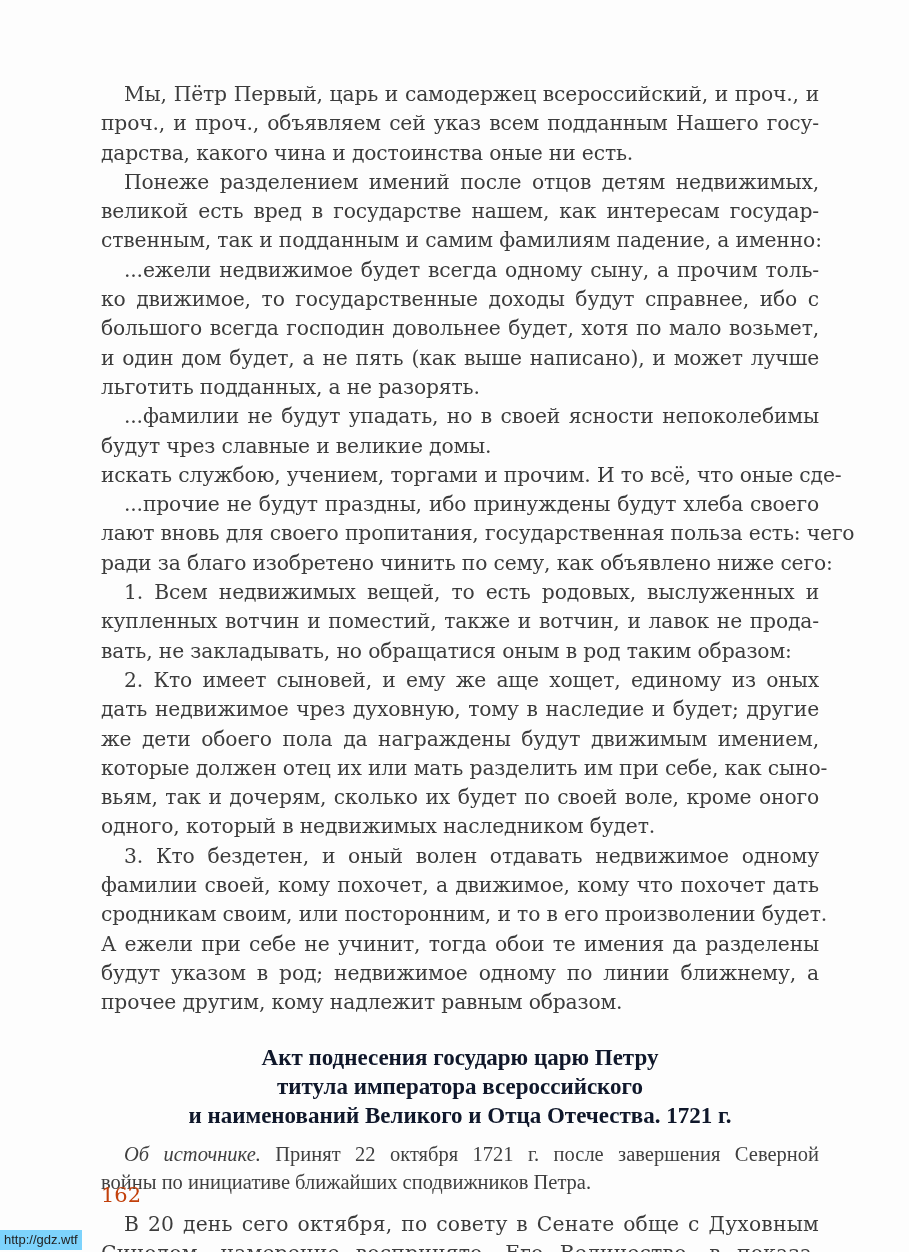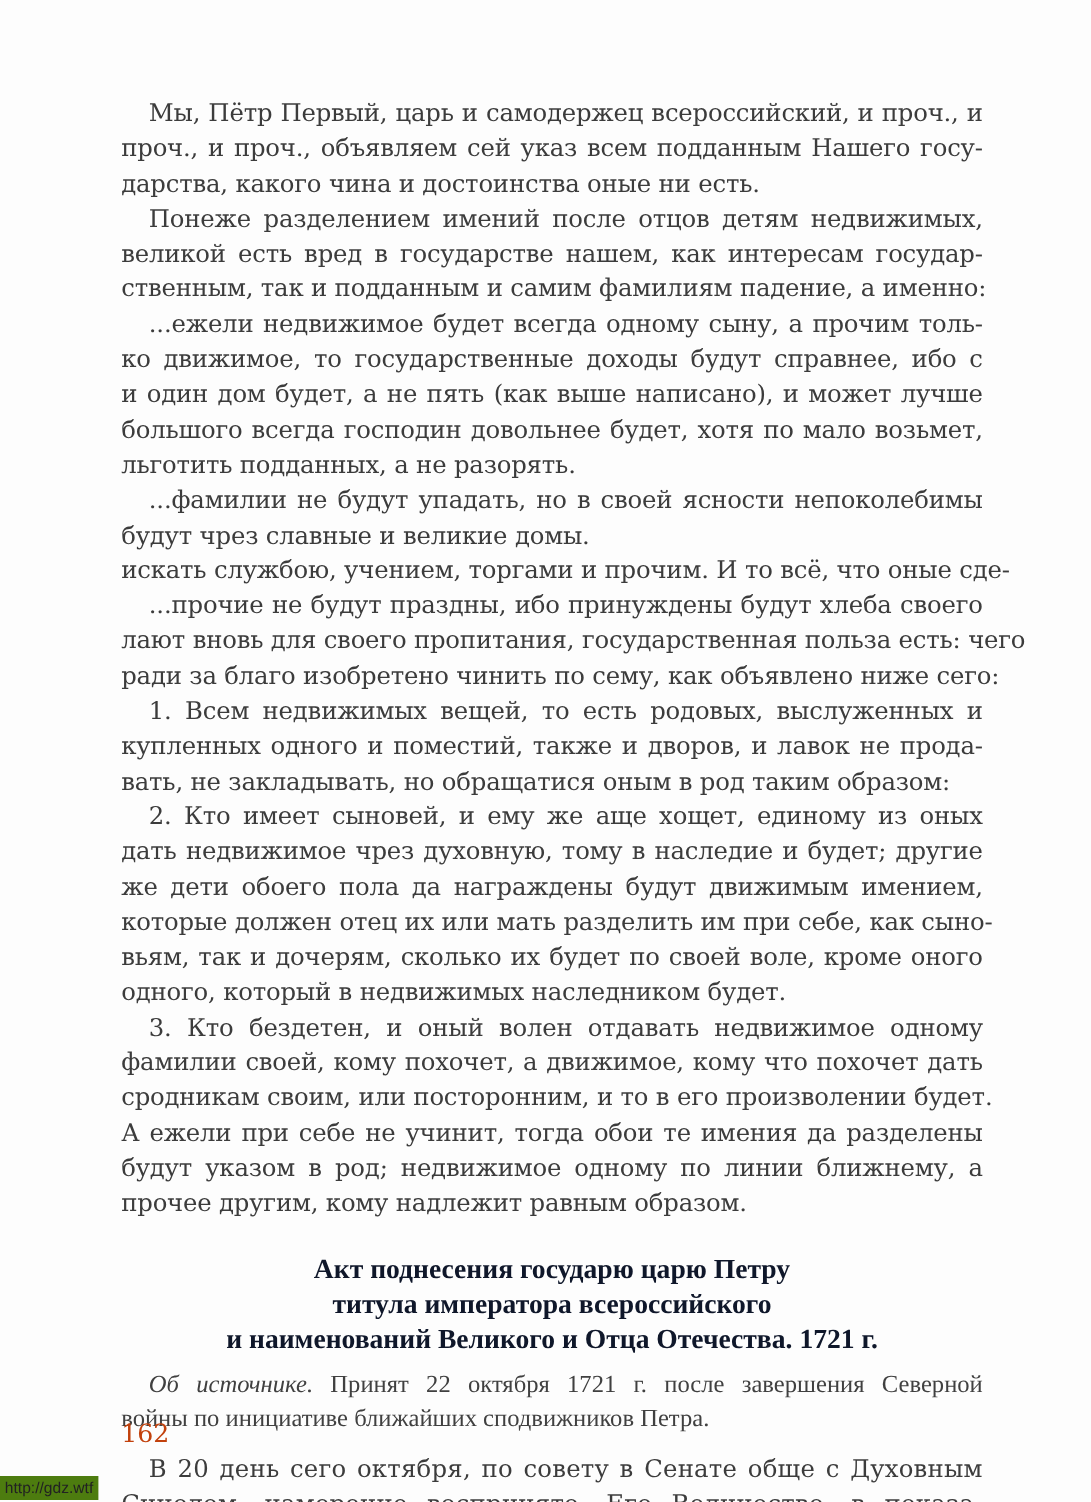--- a/index.html
+++ b/index.html
@@ -41,21 +41,21 @@
   }
   .source em { font-style: italic; }
   .body2 { margin-top: 14px; font-size: 20.3px; line-height: 29.3px; }
   .body2 .line { letter-spacing: 0.2px; }
   .page-number {
     position: absolute; left: 101px; top: 1183px;
     font-family: "DejaVu Serif", serif; font-size: 21px; color: #c2410c;
   }
   .watermark {
     position: absolute; left: 0; top: 1230px;
-    background: #4d7c0f; color: #222;
+    background: #7dd3fc; color: #222;
     font-family: "Liberation Sans", sans-serif; font-size: 13px;
     padding: 2px 4px; line-height: 16px;
   }
 </style>
 </head>
 <body>
 
 <div class="page">
   <div id="decree">
       <div class="para" style="text-indent: 0px;">
@@ -64,37 +64,37 @@
         <span class="line last">дарства, какого чина и достоинства оные ни есть.</span>
       </div>
       <div class="para" style="text-indent: 0px;">
         <span class="line first">Понеже разделением имений после отцов детям недвижимых,</span>
         <span class="line">великой есть вред в государстве нашем, как интересам государ-</span>
         <span class="line last">ственным, так и подданным и самим фамилиям падение, а именно:</span>
       </div>
       <div class="para" style="text-indent: 0px;">
         <span class="line first">...ежели недвижимое будет всегда одному сыну, а прочим толь-</span>
         <span class="line">ко движимое, то государственные доходы будут справнее, ибо с</span>
+        <span class="line">большого всегда господин довольнее будет, хотя по мало возьмет,</span>
         <span class="line">и один дом будет, а не пять (как выше написано), и может лучше</span>
-        <span class="line">большого всегда господин довольнее будет, хотя по мало возьмет,</span>
         <span class="line last">льготить подданных, а не разорять.</span>
       </div>
       <div class="para" style="text-indent: 0px;">
         <span class="line first">...фамилии не будут упадать, но в своей ясности непоколебимы</span>
         <span class="line last">будут чрез славные и великие домы.</span>
       </div>
       <div class="para" style="text-indent: 0px;">
         <span class="line">искать службою, учением, торгами и прочим. И то всё, что оные сде-</span>
         <span class="line first">...прочие не будут праздны, ибо принуждены будут хлеба своего</span>
         <span class="line">лают вновь для своего пропитания, государственная польза есть: чего</span>
         <span class="line last">ради за благо изобретено чинить по сему, как объявлено ниже сего:</span>
       </div>
       <div class="para" style="text-indent: 0px;">
         <span class="line first">1. Всем недвижимых вещей, то есть родовых, выслуженных и</span>
-        <span class="line">купленных одного и поместий, также и дворов, и лавок не прода-</span>
+        <span class="line">купленных вотчин и поместий, также и вотчин, и лавок не прода-</span>
         <span class="line last">вать, не закладывать, но обращатися оным в род таким образом:</span>
       </div>
       <div class="para" style="text-indent: 0px;">
         <span class="line first">2. Кто имеет сыновей, и ему же аще хощет, единому из оных</span>
         <span class="line">дать недвижимое чрез духовную, тому в наследие и будет; другие</span>
         <span class="line">же дети обоего пола да награждены будут движимым имением,</span>
         <span class="line">которые должен отец их или мать разделить им при себе, как сыно-</span>
         <span class="line">вьям, так и дочерям, сколько их будет по своей воле, кроме оного</span>
         <span class="line last">одного, который в недвижимых наследником будет.</span>
       </div>

